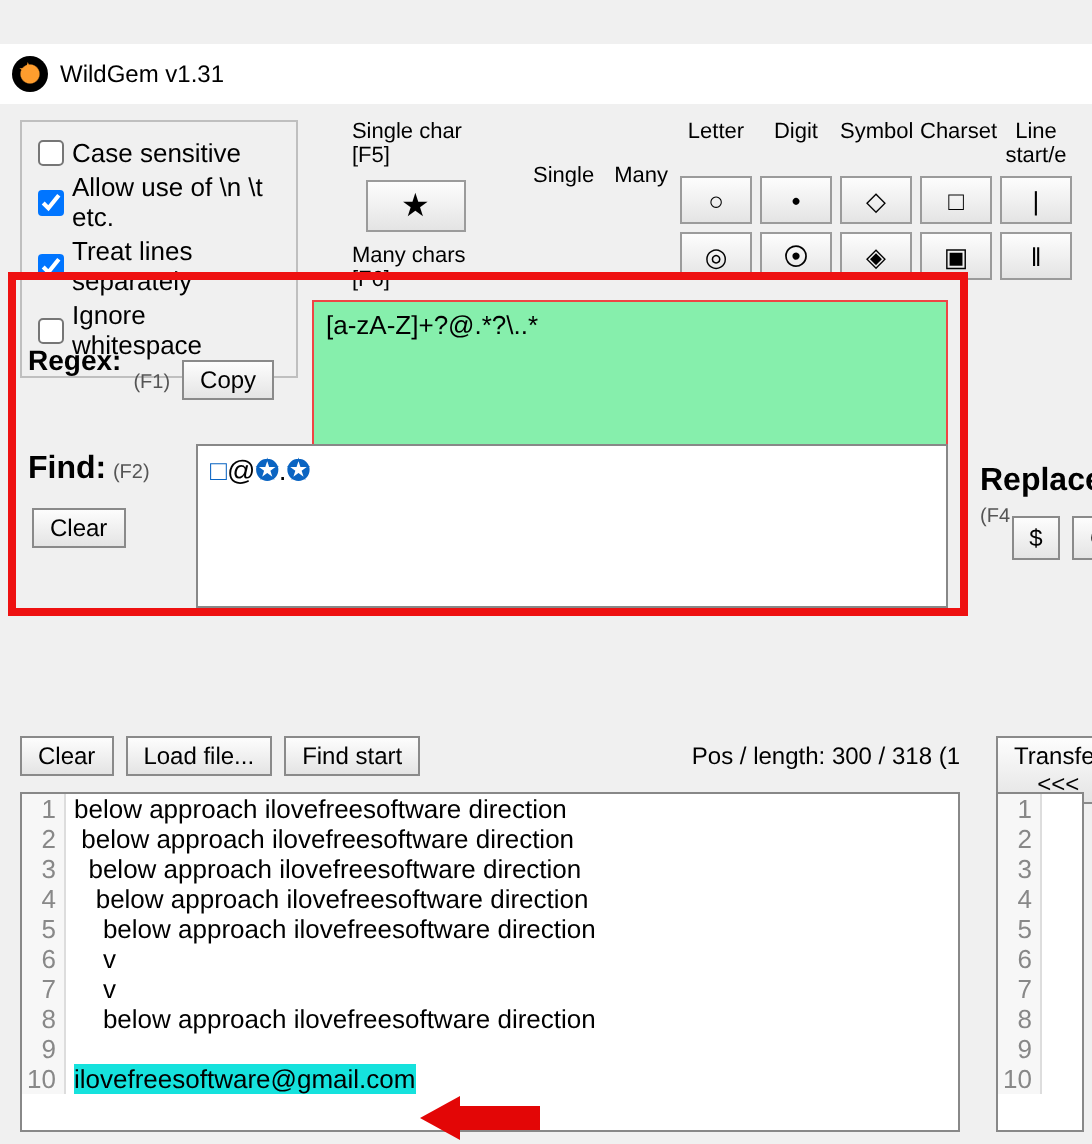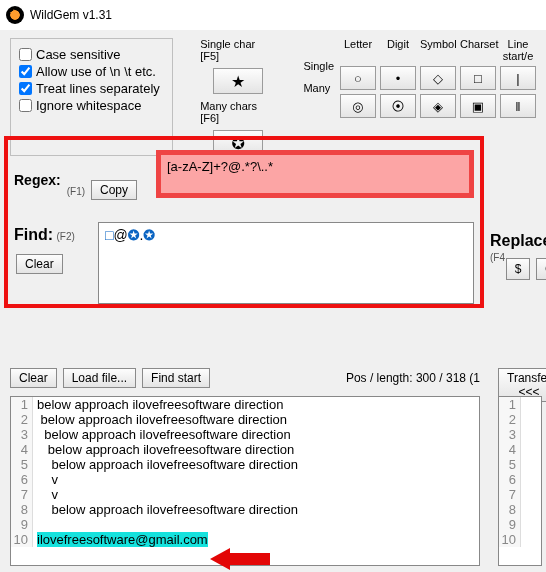--- a/index.html
+++ b/index.html
@@ -13,20 +13,21 @@
     overflow: hidden;
     position: relative;
   }
   .titlebar {
     background: #fff;
     height: 30px;
     display: flex;
     align-items: center;
     padding: 0 6px;
     gap: 6px;
+    margin-top: 22px;
   }
   .app-icon {
     width: 18px; height: 18px;
     background: radial-gradient(circle at 50% 50%, #ff9d2e 35%, #000 40%);
     border-radius: 50%;
     position: relative;
   }
   .app-icon::after{
     content:"★"; color:#ff9d2e; font-size:11px;
     position:absolute; left:3px; top:1px;
@@ -49,21 +50,21 @@
   .shortcut-col { display:flex; flex-direction:column; gap:6px; align-items:center;}
   .shortcut-lbl { font-size:11px; }
   .star-btn {
     width:50px; height:26px;
     background:linear-gradient(#fdfdfd,#e4e4e4);
     border:1px solid #9b9b9b;
     display:flex; align-items:center; justify-content:center;
     font-size:16px;
   }
   .matrix { display:flex; gap:6px; align-items:flex-start;}
-  .matrix-col-lbls { display:flex; flex-direction:column; gap:10px; font-size:11px; margin-top:22px;}
+  .matrix-col-lbls { display:flex; flex-direction:row; gap:10px; font-size:11px; margin-top:22px;}
   .matrix-head { display:flex; gap:4px; font-size:11px;}
   .matrix-head div { width:36px; text-align:center;}
   .matrix-grid { display:flex; flex-direction:column; gap:4px;}
   .matrix-row { display:flex; gap:4px;}
   .mcell {
     width:36px; height:24px;
     background:linear-gradient(#fdfdfd,#e4e4e4);
     border:1px solid #9b9b9b;
     display:flex; align-items:center; justify-content:center;
     font-size:13px;
@@ -81,23 +82,23 @@
   .f-hint { font-size:10px; color:#555;}
   .btn {
     background:linear-gradient(#fdfdfd,#e4e4e4);
     border:1px solid #8a8a8a;
     padding:2px 8px;
     font-size:12px;
     cursor:pointer;
     text-align:center;
   }
   .regex-field {
-    width:318px; height:48px;
-    border:5px solid #ef4444;
-    background:#fca5a5;
+    width:318px; height:73px;
+    border:1px solid #ef4444;
+    background:#86efac;
     font-size:13px;
     padding:4px 6px;
     position:absolute; left:156px; top:150px;
   }
   .find-area { position:absolute; left:14px; top:226px;}
   .find-label { font-weight:bold; font-size:16px;}
   .find-box {
     position:absolute; left:98px; top:222px;
     width:376px; height:82px;
     background:#fff; border:1px solid #888;

